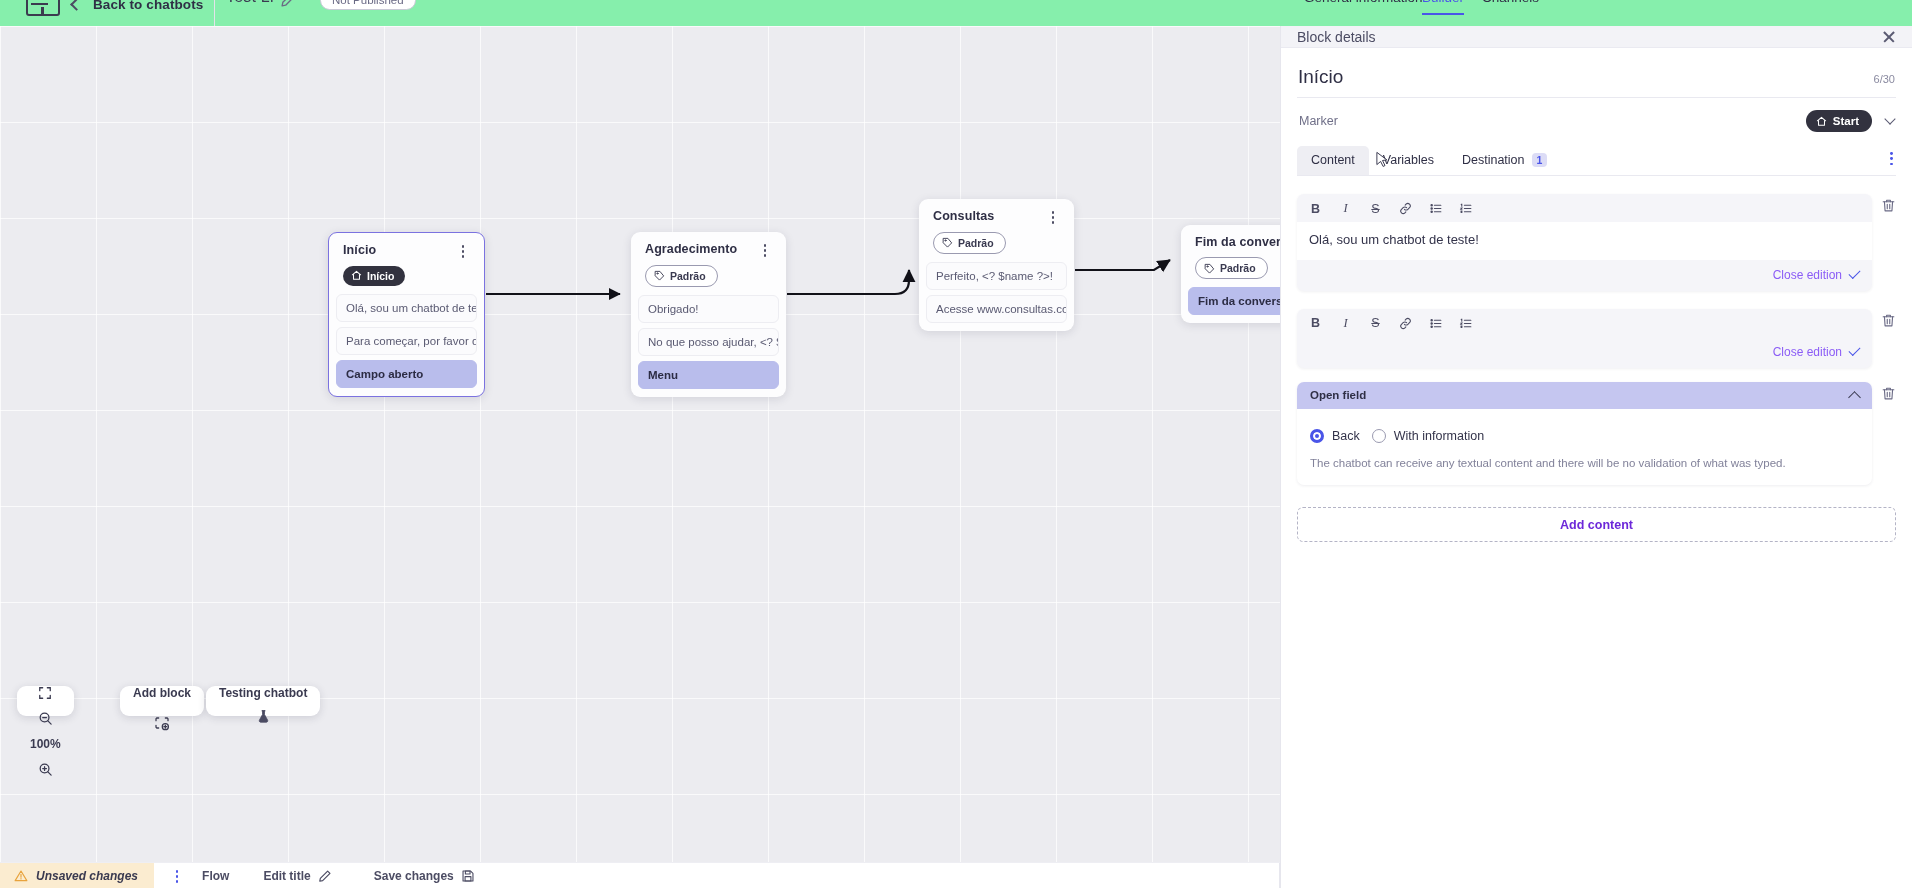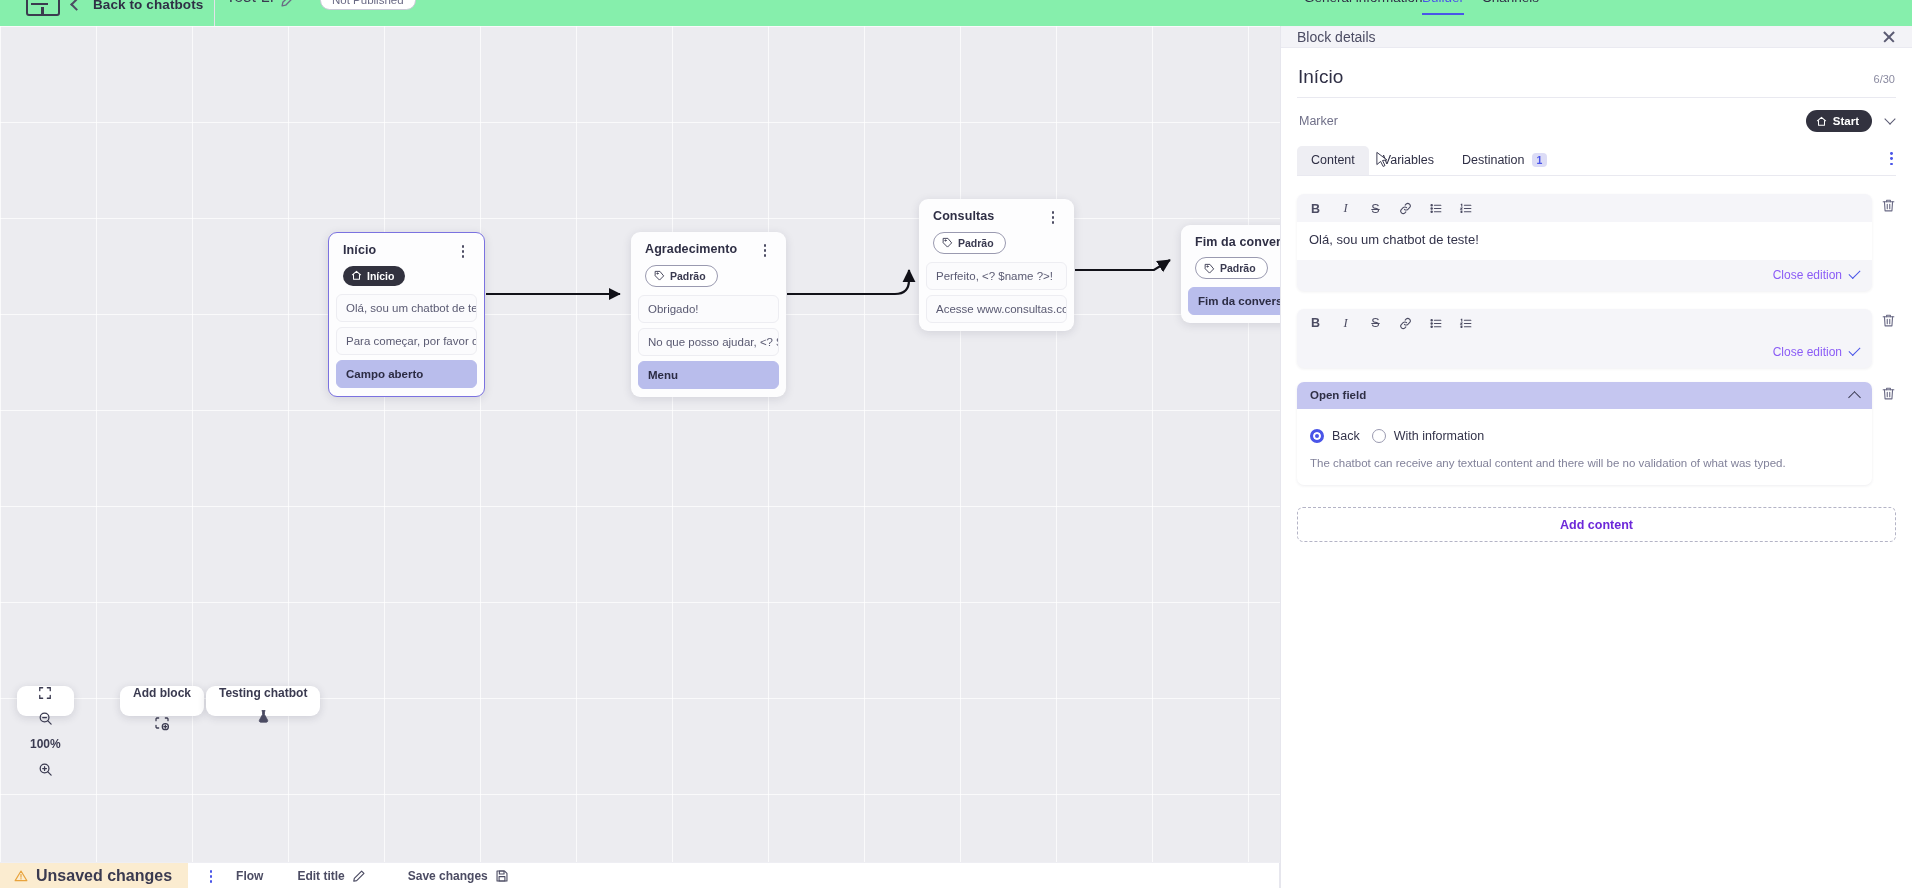--- a/index.html
+++ b/index.html
@@ -121,21 +121,21 @@
   
   .statusbar {
     position: absolute; left: 0; bottom: 0; width: 1280px; height: 26px;
     background: #ffffff; display: flex; align-items: center; z-index: 30;
     border-top: 1px solid #eeeef3;
   }
   .unsaved {
     height: 26px; background: #fbecd0; display: flex; align-items: center; gap: 8px;
     padding: 0 16px 0 14px;
   }
-  .unsaved-text { font-size: 16px; font-weight: bold; color: #3a3a50; }
+  .unsaved-text { font-size: 12px; font-weight: bold; color: #3a3a50; font-style: italic; }
   .sb-item { display: flex; align-items: center; gap: 7px; font-size: 12px; font-weight: bold; color: #4c4c63; cursor: pointer; }
   .sb-dots { margin-left: 16px; margin-right: 18px; }
   .sb-dots i { width: 2.6px; height: 2.6px; border-radius: 50%; background: #4a55e8; display: block; }
   #sb-flow { margin-right: 34px; }
   #sb-edit-title { margin-right: 42px; }
   .statusbar .right-div { position: absolute; right: 0; top: 0; width: 1px; height: 26px; background: #e7e7ee; }
 
   
   .panel {
     position: absolute; right: 0; top: 26px; width: 632px; height: 862px;

